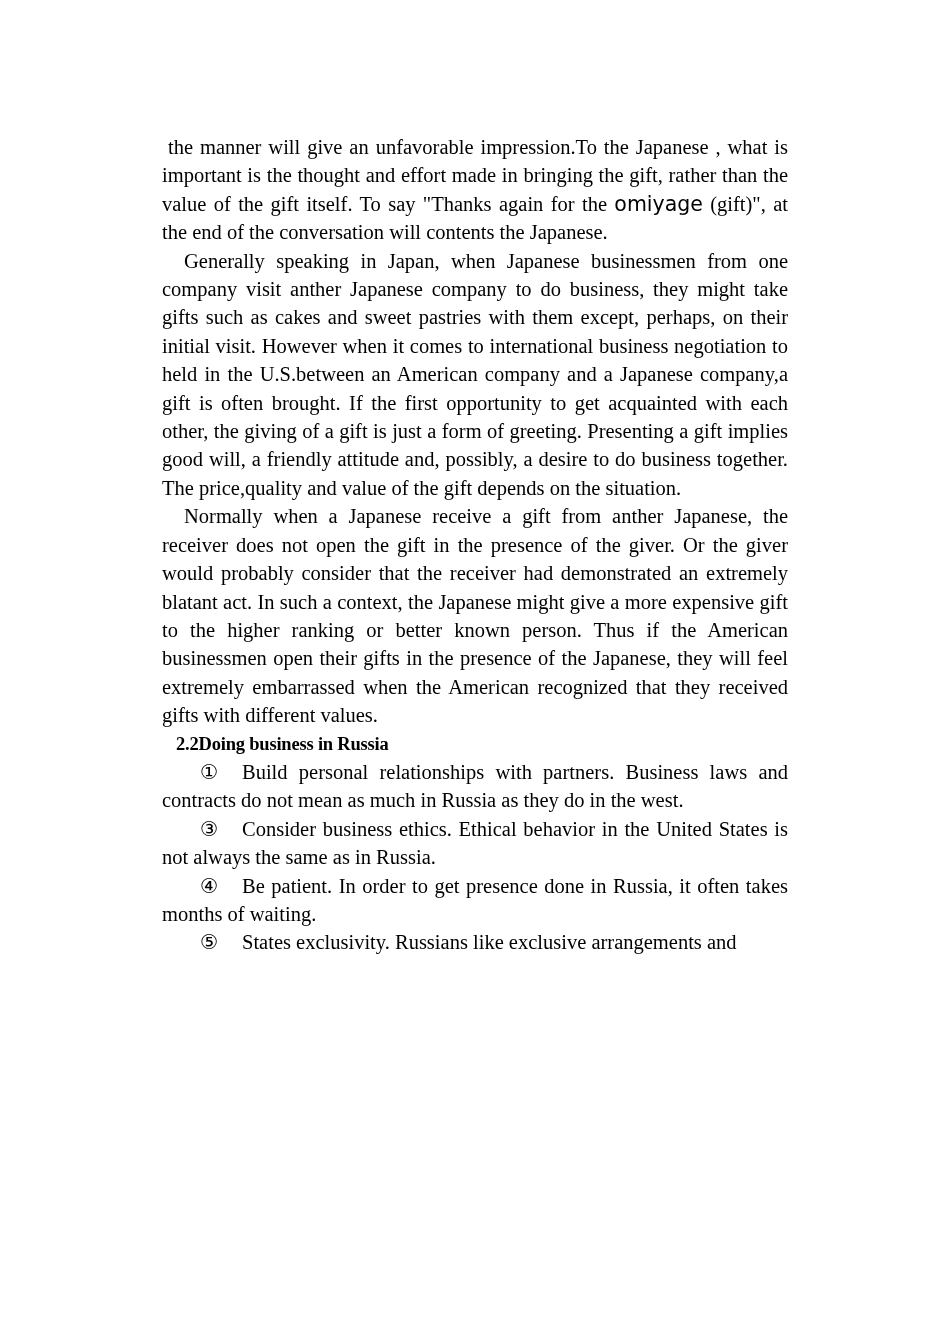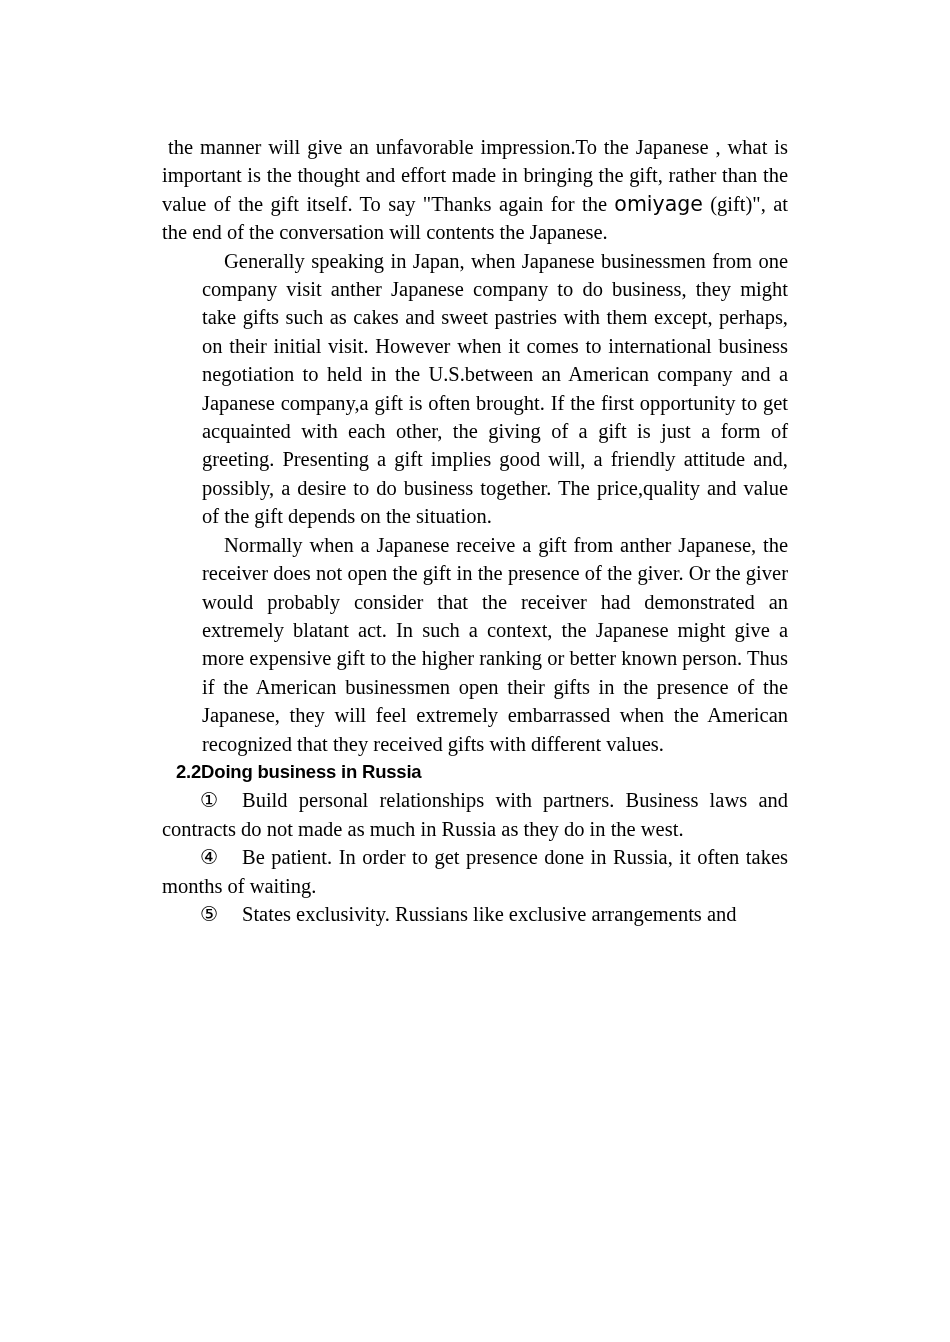--- a/index.html
+++ b/index.html
@@ -37,31 +37,30 @@
     text-indent: 0;
     -webkit-hyphens: none;
     hyphens: none;
     word-spacing: 0px;
   }
   p.body-para.first {
     text-indent: 6px;
   }
   p.body-para.indent {
     text-indent: 22px;
-    margin-left: 40px;
   }
   
   .sans-term {
     font-family: "DejaVu Sans", "Liberation Sans", sans-serif;
     font-size: 20.5px;
   }
   h2.section-heading {
     margin: 0;
     padding-left: 14px;
-    font-family: Liberation Sans, sans-serif;
+    font-family: Liberation Serif, serif;
     font-size: 18.5px;
     font-weight: bold;
     line-height: 28.4px;
     letter-spacing: -0.2px;
     text-align: left;
   }
   ul.circled-list {
     margin: 0;
     padding: 0;
     list-style: none;
@@ -92,19 +91,20 @@
     <p class="body-para first"><span>the manner will give an unfavorable impression.To the Japanese , what is important is the thought and effort made in bringing the gift, rather than the value of the gift itself. To say "Thanks again for the </span><span class="sans-term">omiyage</span><span> (gift)", at the end of the conversation will contents the Japanese.</span></p>
 
     <p class="body-para indent">Generally speaking in Japan, when Japanese businessmen from one company visit anther Japanese company to do business, they might take gifts such as cakes and sweet pastries with them except, perhaps, on their initial visit. However when it comes to international business negotiation to held in the U.S.between an American company and a Japanese company,a gift is often brought. If the first opportunity to get acquainted with each other, the giving of a gift is just a form of greeting. Presenting a gift implies good will, a friendly attitude and, possibly, a desire to do business together. The price,quality and value of the gift depends on the situation.</p>
 
     <p class="body-para indent">Normally when a Japanese receive a gift from anther Japanese, the receiver does not open the gift in the presence of the giver. Or the giver would probably consider that the receiver had demonstrated an extremely blatant act. In such a context, the Japanese might give a more expensive gift to the higher ranking or better known person. Thus if the American businessmen open their gifts in the presence of the Japanese, they will feel extremely embarrassed when the American recognized that they received gifts with different values.</p>
 
     <h2 class="section-heading">2.2Doing business in Russia</h2>
 
 
     <ul class="circled-list">
-      <li class="circled-item"><span class="marker">①</span><span>Build personal relationships with partners. Business laws and contracts do not made as much in Russia as they do in the west.</span></li>
+      <li class="circled-item"><span class="marker">①</span><span>Build personal relationships with partners. Business laws and contracts do not mean as much in Russia as they do in the west.</span></li>
+      <li class="circled-item"><span class="marker">③</span><span>Consider business ethics. Ethical behavior in the United States is not always the same as in Russia.</span></li>
       <li class="circled-item"><span class="marker">④</span><span>Be patient. In order to get presence done in Russia, it often takes months of waiting.</span></li>
       <li class="circled-item"><span class="marker">⑤</span><span>States exclusivity. Russians like exclusive arrangements and</span></li>
     </ul>
 
   </div>
 </div>
 
 </body></html>

